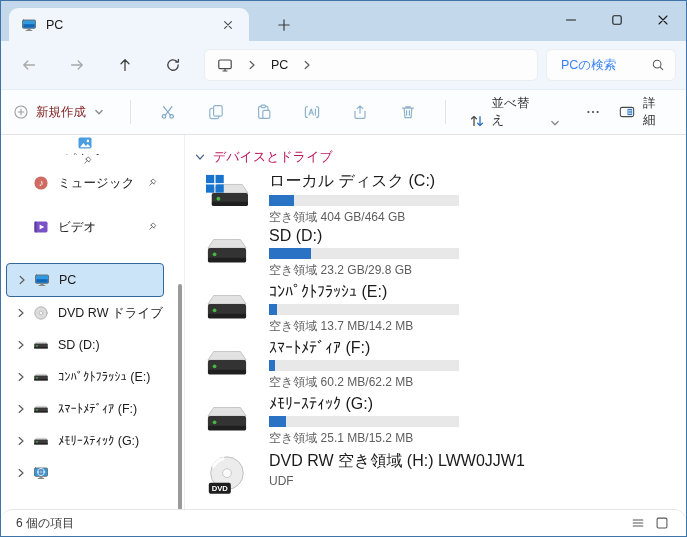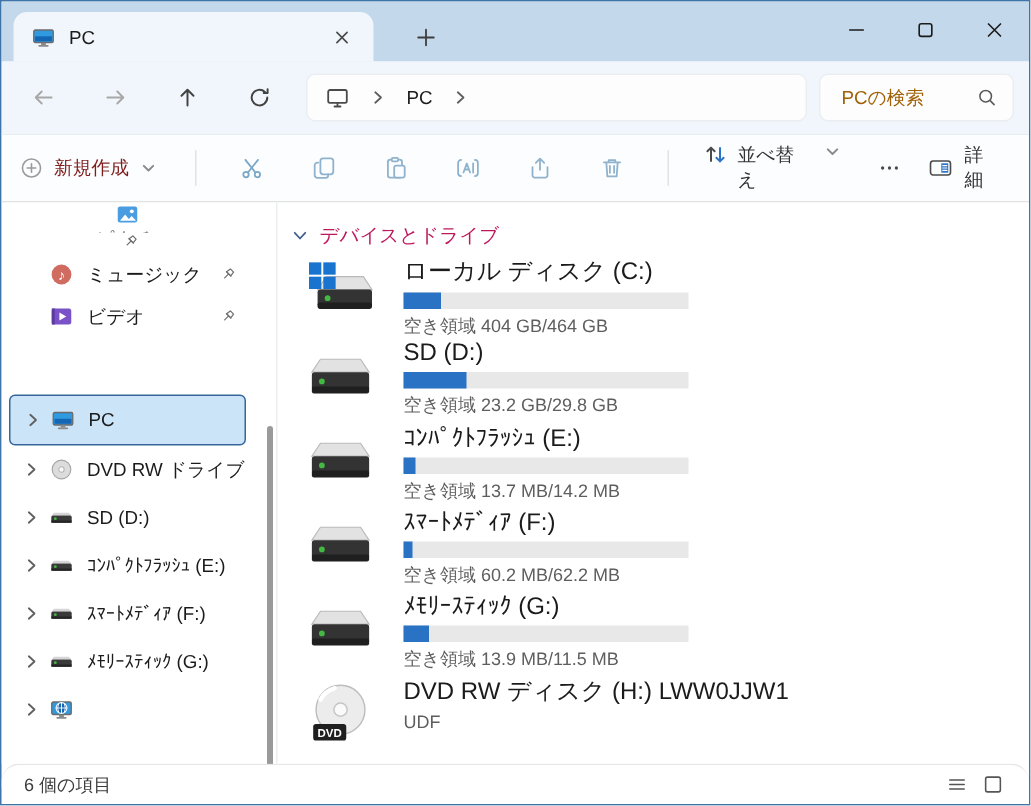--- a/index.html
+++ b/index.html
@@ -34,32 +34,32 @@
     position:absolute; left:203px; top:8px; width:334px; height:32px;
     background:#fdfdfe; border:1px solid #ebeef1; border-radius:6px;
     display:flex; align-items:center; padding:0 12px; gap:13px;
   }
   .crumb-label { font-size:12.5px; color:#1b1b1b; }
   .searchbox {
     position:absolute; left:545px; top:8px; width:130px; height:32px;
     background:#fdfdfe; border:1px solid #ebeef1; border-radius:6px;
     display:flex; align-items:center; padding:0 10px 0 14px;
   }
-  .search-ph { flex:1; font-size:12.5px; color:#a16207; }
+  .search-ph { flex:1; font-size:12.5px; color:#3b82f6; }
 
   
   .commandbar {
     position:absolute; top:88px; left:0; right:0; height:46px; background:#fcfdfe;
     border-top:1px solid #e6edf3; border-bottom:1px solid #e2e2e2;
     display:flex; align-items:center; padding:0 14px 0 12px;
   }
   .cmd-new { display:flex; align-items:center; gap:7px; width:104px; color:#7f1d1d; font-size:12.5px; }
   .cmd-sep { width:1px; height:24px; background:#e3e3e3; margin:0 13px; }
   .cmd-btn { width:48px; height:34px; display:flex; align-items:center; justify-content:center; border-radius:5px; }
-  .cmd-sort { display:flex; align-items:flex-start; gap:7px; padding:0 10px; height:34px; color:#333; font-size:12.5px; }
+  .cmd-sort { display:flex; align-items:flex-end; gap:7px; padding:0 10px; height:34px; color:#333; font-size:12.5px; }
   .cmd-more { width:44px; height:34px; display:flex; align-items:center; justify-content:center; }
   .cmd-spacer { flex:1; }
   .cmd-details { display:flex; align-items:center; gap:8px; color:#333; font-size:12.5px; padding:0 4px; }
 
   
   .content { position:absolute; top:134px; left:0; right:0; bottom:27px; background:#ffffff; }
   .sidebar { position:absolute; top:0; left:0; width:184px; bottom:0; border-right:1px solid #eceff2; }
   .side-item {
     position:absolute; left:5px; right:20px; height:32px;
     display:flex; align-items:center; border-radius:4px; padding-left:9px;
@@ -360,21 +360,21 @@
             <span class="side-label">ミュージック</span>
             <span class="side-pin">
               <svg class="ic12" viewBox="0 0 16 16" fill="none" stroke-linecap="round" stroke-linejoin="round">
                 <g transform="rotate(45 8 8)" stroke="#6f6f6f" stroke-width="1.1">
        <path d="M6 3 h4 l0.6 4.2 h-5.2 z" fill="#fff"></path>
        <path d="M5.2 7.2 h5.6 M8 7.2 v5"></path>
                 </g>
               </svg>
             </span>
           </div>
-          <div class="side-item" style="top: 60px; justify-content: space-between;">
+          <div class="side-item" style="top: 76px; justify-content: space-between;">
             <span style="width:18px"></span>
             <span class="side-icon">
               <svg class="ic16" viewBox="0 0 16 16" fill="none" stroke-linecap="round" stroke-linejoin="round">
                 <rect x="1.5" y="2.6" width="13" height="10.8" rx="1.6" fill="#7a52c7"></rect>
      <rect x="1.5" y="2.6" width="2" height="10.8" fill="#5d3b9e"></rect>
      <path d="M6.6 5.4 l4.6 2.6 -4.6 2.6z" fill="#fff"></path>
               </svg>
             </span>
             <span class="side-label">ビデオ</span>
             <span class="side-pin">
@@ -589,35 +589,35 @@
      <rect x="4" y="20" width="40" height="13" rx="2" fill="#333"></rect>
      <rect x="4" y="30" width="40" height="5" rx="1.5" fill="#1f1f1f"></rect>
      <circle cx="11" cy="26.5" r="2" fill="#43b843"></circle>
               </svg>
             </span>
             <div class="drive-text">
               <div class="drive-name">ﾒﾓﾘｰｽﾃｨｯｸ (G:)</div>
               <div class="drive-bar">
                 <div class="drive-bar-fill" style="width:9%"></div>
               </div>
-              <div class="drive-free">空き領域 13.9 MB/11.5 MB</div>
+              <div class="drive-free">空き領域 25.1 MB/15.2 MB</div>
             </div>
           </div>
           <div class="drive-row" style="top: 316px;">
             <span class="drive-icon">
               <svg viewBox="0 0 48 48" style="width:46px;height:46px">
      <circle cx="24" cy="21" r="17" fill="#ececec" stroke="#bdbdbd"></circle>
      <path d="M10 14 a17 17 0 0 1 10 -8" stroke="#fff" stroke-width="3" fill="none" stroke-linecap="round"></path>
      <circle cx="24" cy="21" r="4.6" fill="#fafafa" stroke="#c5c5c5"></circle>
      <rect x="5" y="31" width="23" height="11.5" rx="2" fill="#1f1f1f"></rect>
      <text x="16.5" y="40" font-size="8" font-weight="bold" text-anchor="middle" fill="#fff" font-family="inherit">DVD</text>
               </svg>
             </span>
             <div class="drive-text">
-              <div class="drive-name">DVD RW ディスク (H:) LWW0JJW1</div>
+              <div class="drive-name">DVD RW 空き領域 (H:) LWW0JJW1</div>
               <div class="drive-fs">UDF</div>
             </div>
           </div>
         </div>
     </div>
   </div>
 
   <div class="statusbar">
     <span class="status-count">6 個の項目</span>
     <span class="status-spacer"></span>

